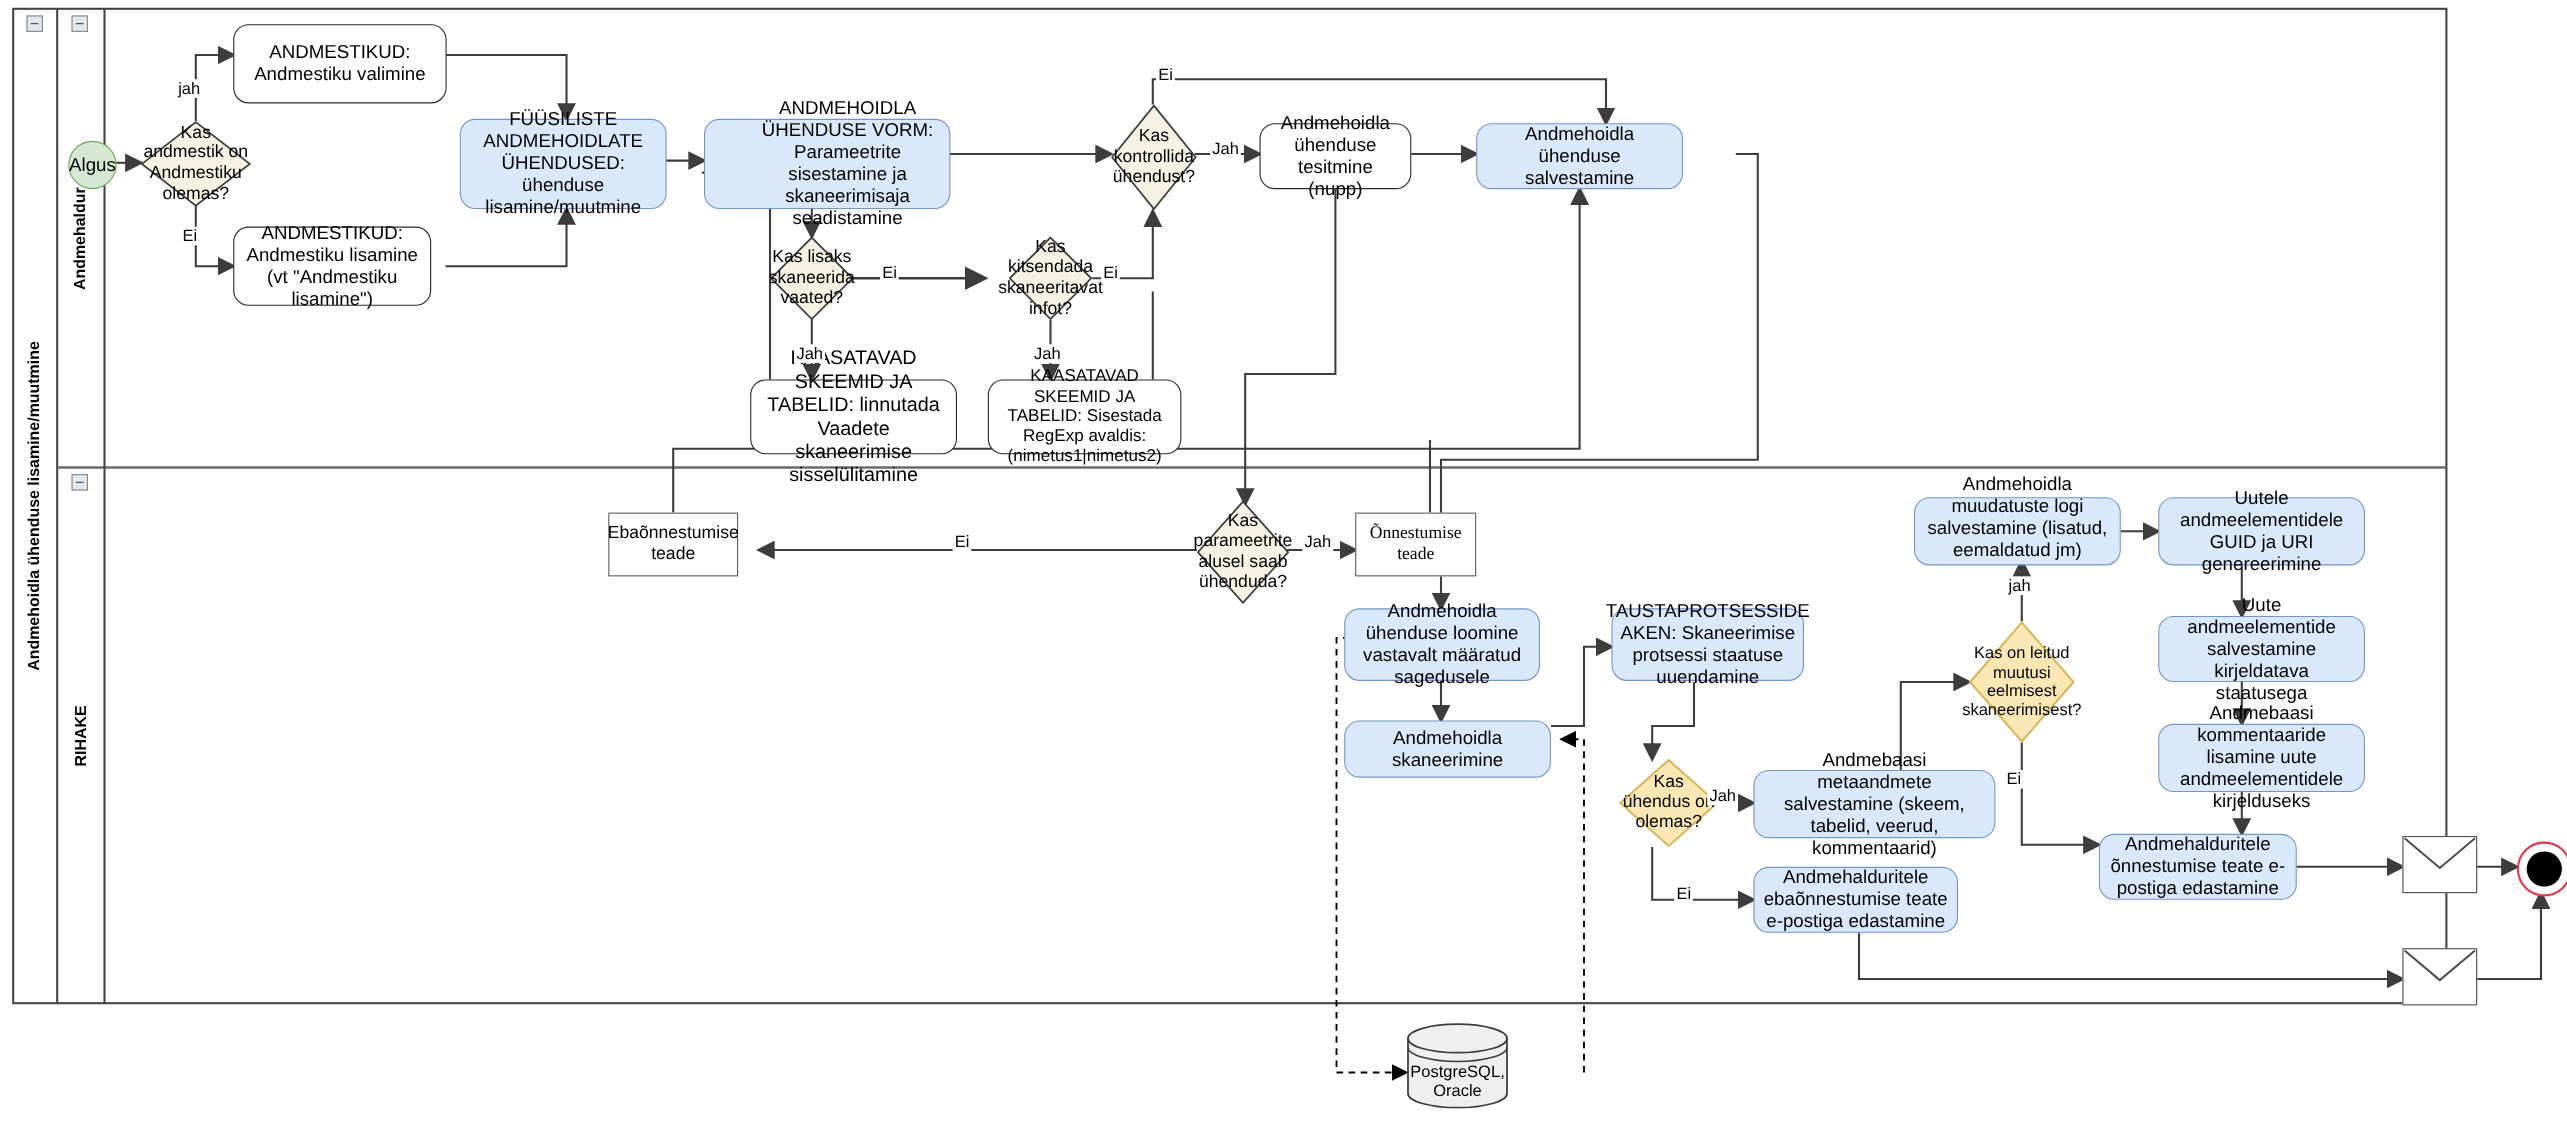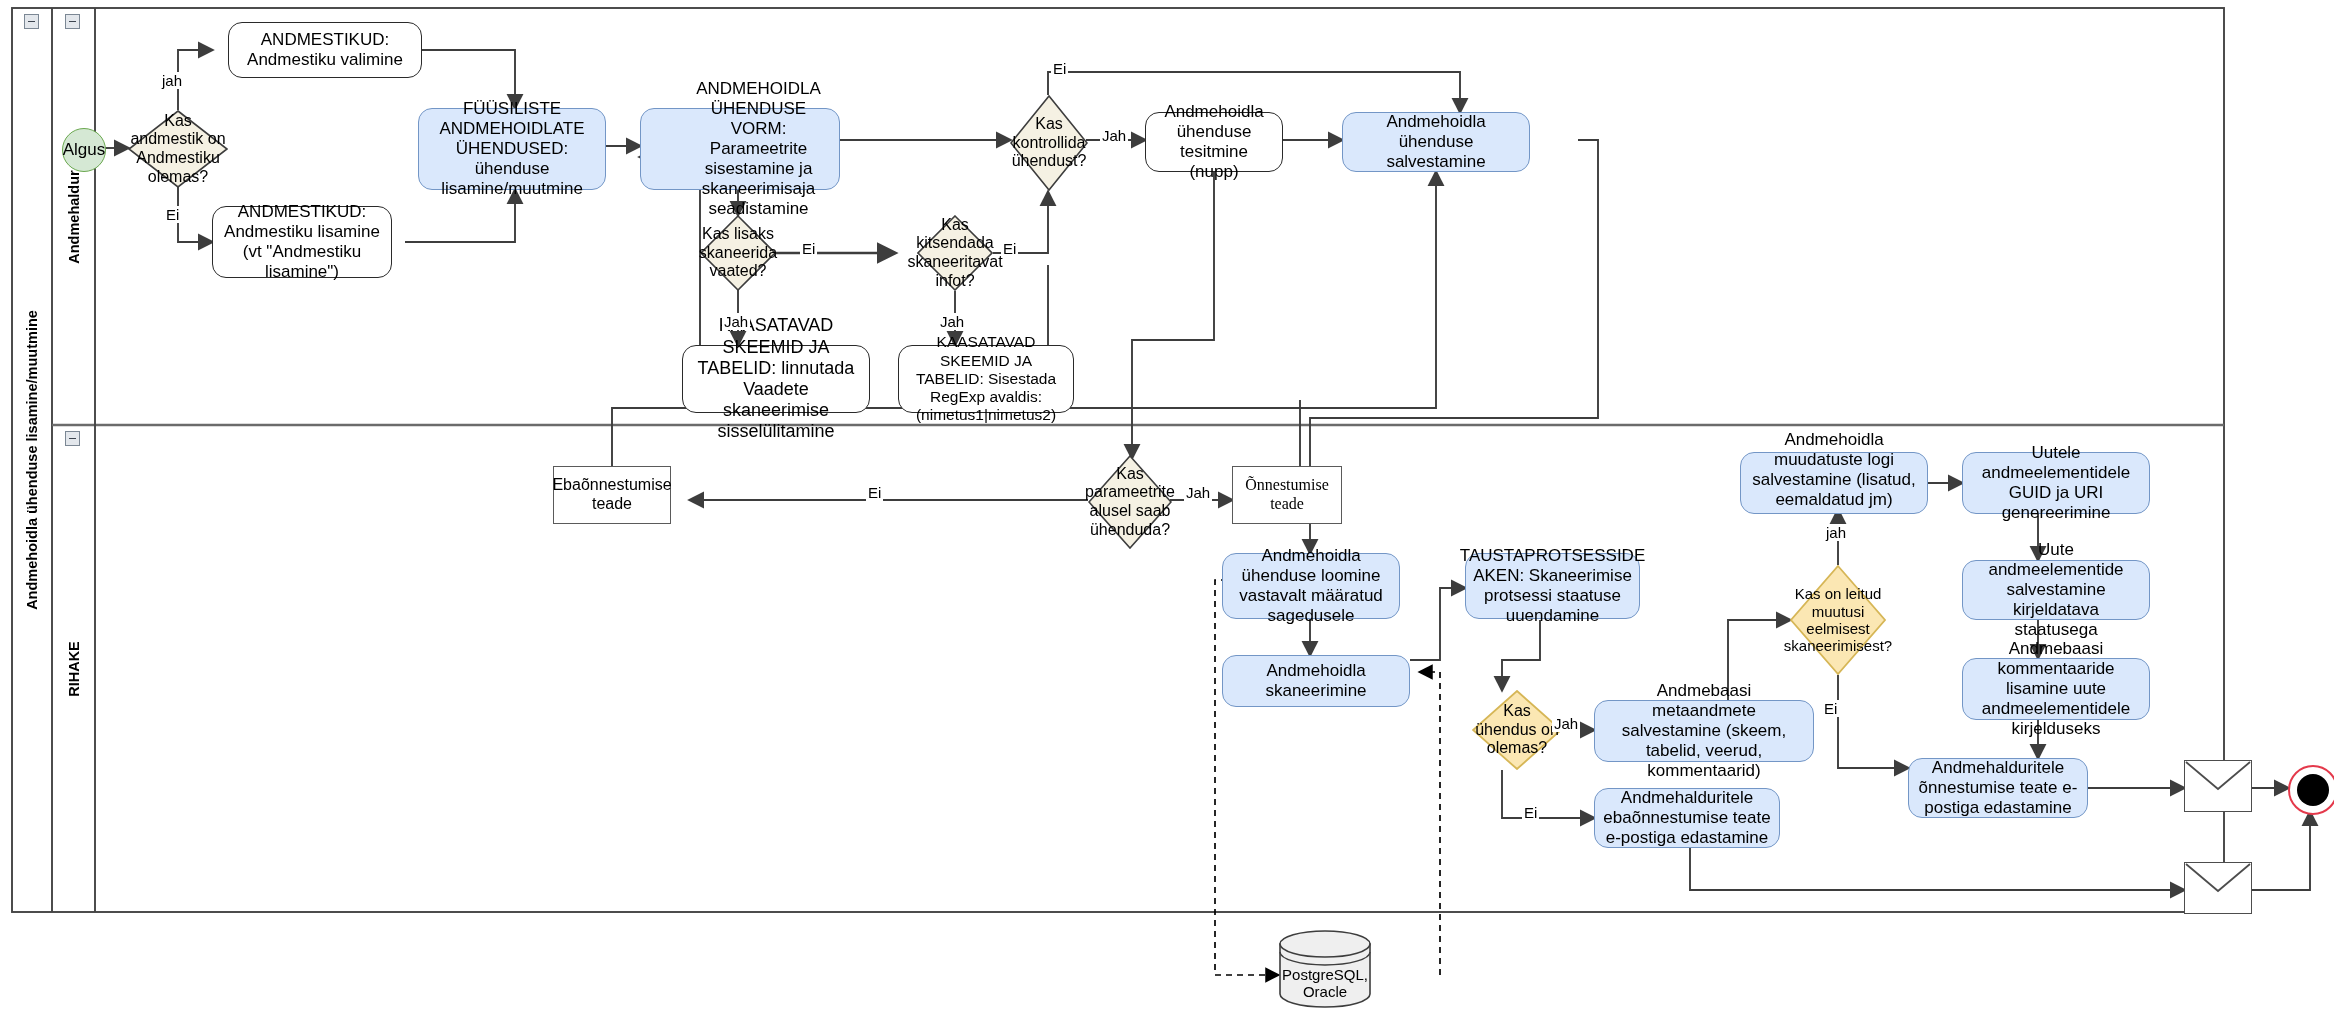--- a/index.html
+++ b/index.html
@@ -166,33 +166,33 @@
     <span>Algus</span>
   </div>
 
   <div class="diamond" style="left:128px;top:110px;width:100px;height:78px;">
     <svg width="100" height="78" viewBox="0 0 100 78">
       <polygon points="50,1 99,39 50,77 1,39" fill="#f5f1e3" stroke="#3d3d3d" stroke-width="1.6"></polygon>
     </svg>
     <div class="dlabel">Kas andmestik on Andmestiku olemas?</div>
   </div>
 
-  <div class="node task" style="left:212px;top:22px;width:194px;height:56px;margin-left:16px;">
+  <div class="node task" style="left:212px;top:22px;width:194px;height:72px;">
     <span>ANDMESTIKUD: Andmestiku valimine</span>
   </div>
 
   <div class="node task" style="left:212px;top:206px;width:180px;height:72px;">
     <span>ANDMESTIKUD: Andmestiku lisamine (vt "Andmestiku lisamine")</span>
   </div>
 
   <div class="node task blue" style="left:418px;top:108px;width:188px;height:82px;">
     <span>FÜÜSILISTE ANDMEHOIDLATE ÜHENDUSED: ühenduse lisamine/muutmine</span>
   </div>
 
-  <div class="node task blue" style="left:640px;top:108px;width:200px;height:82px;padding-left:45px;">
+  <div class="node task blue" style="left:640px;top:108px;width:224px;height:82px;padding-left:45px;">
     <span>ANDMEHOIDLA ÜHENDUSE VORM: Parameetrite sisestamine ja skaneerimisaja seadistamine</span>
   </div>
 
   <div class="diamond" style="left:700px;top:215px;width:76px;height:76px;">
     <svg width="76" height="76" viewBox="0 0 76 76">
       <polygon points="38,1 75,38 38,75 1,38" fill="#f5f1e3" stroke="#3d3d3d" stroke-width="1.6"></polygon>
     </svg>
     <div class="dlabel">Kas lisaks skaneerida vaated?</div>
   </div>
 

